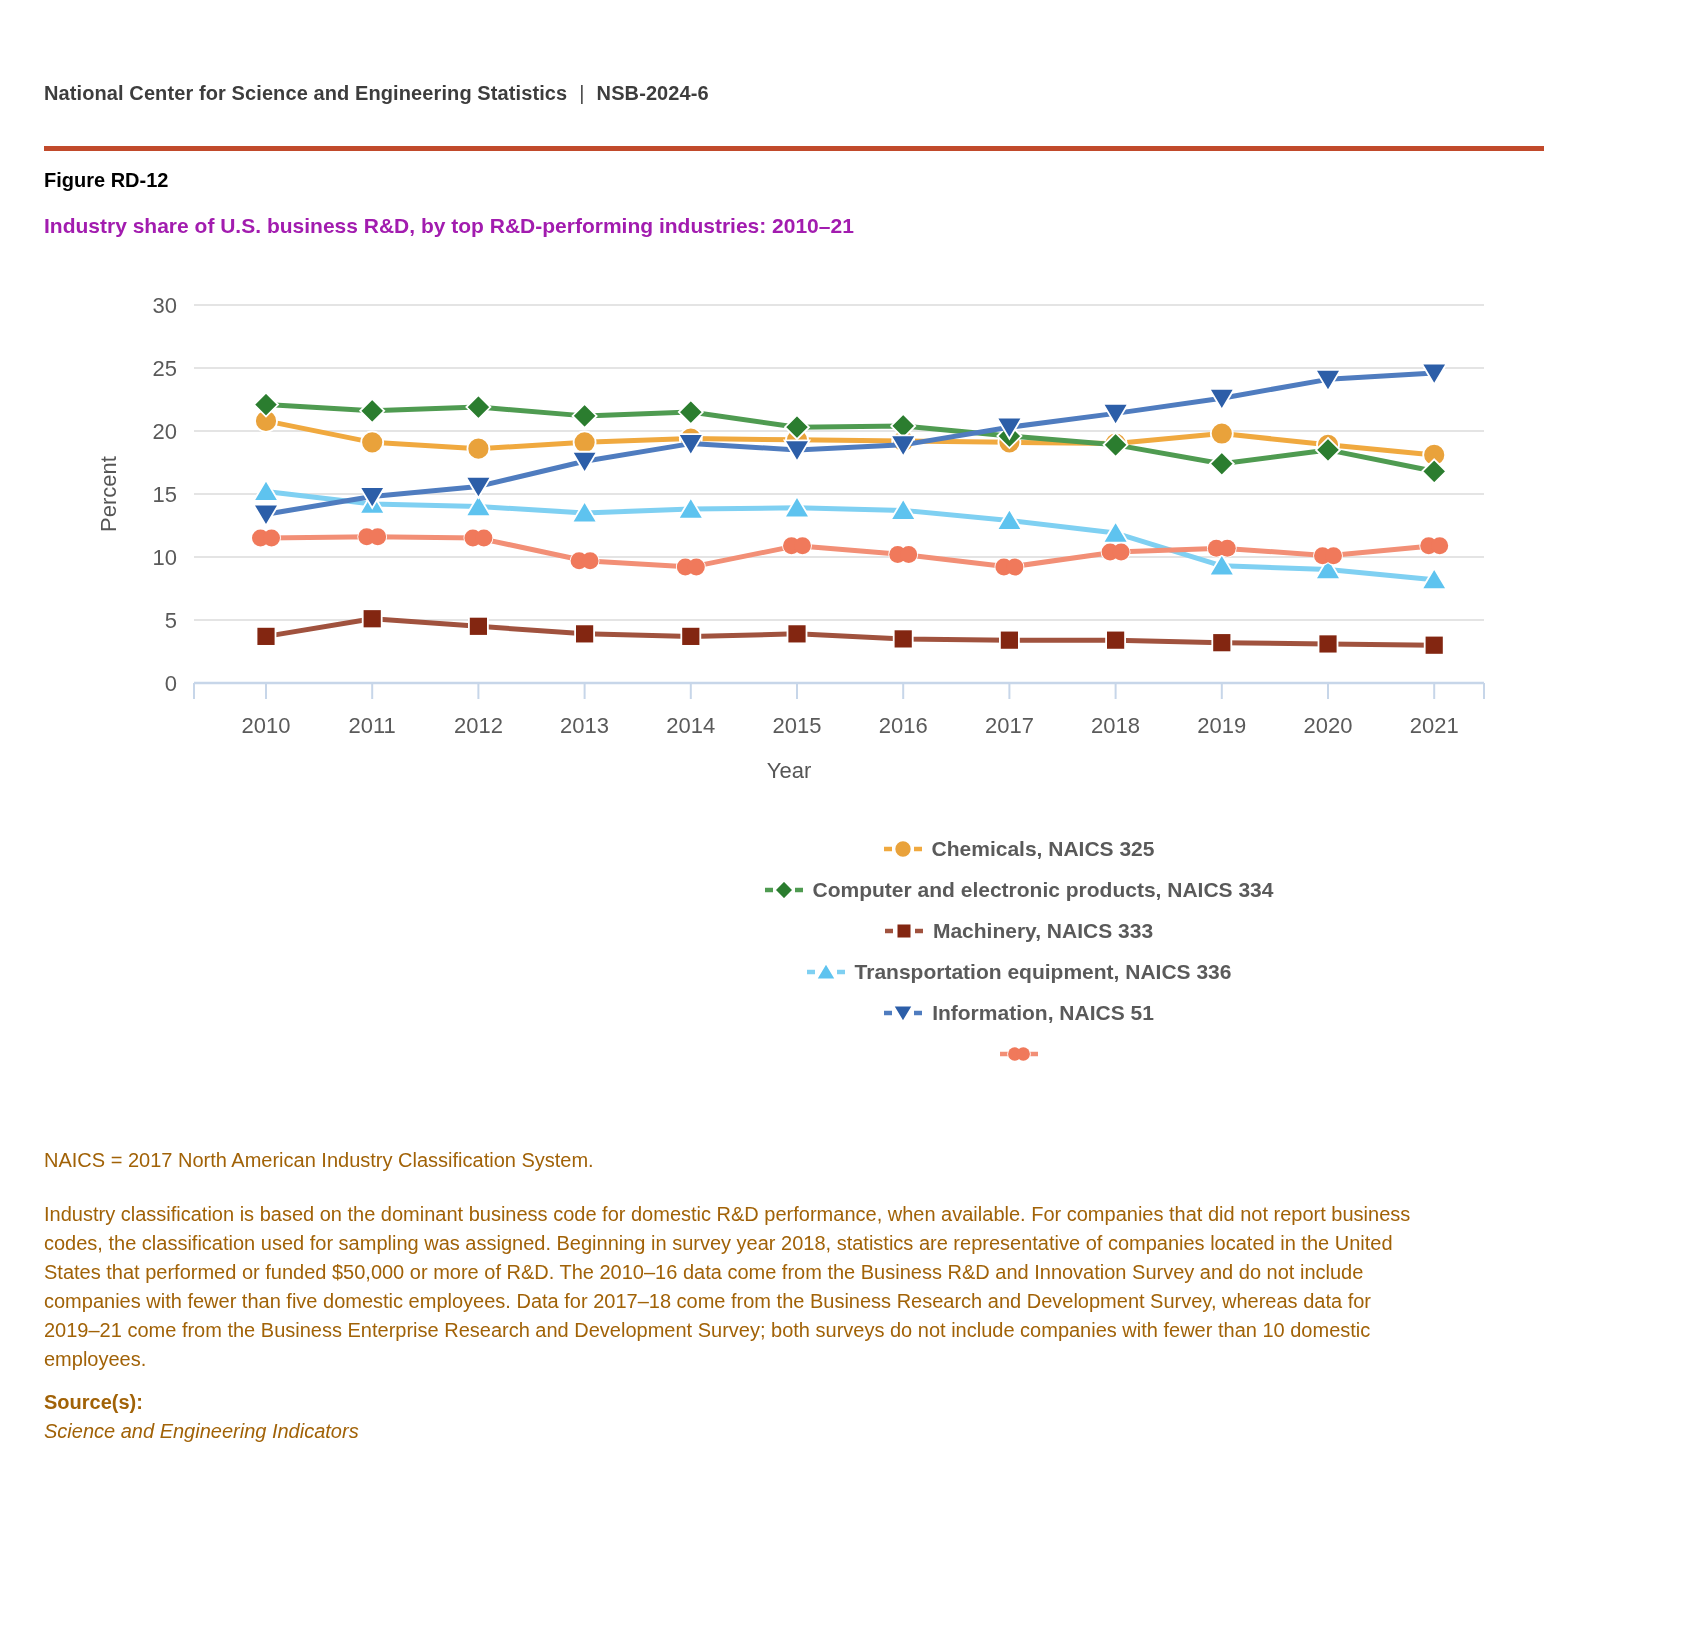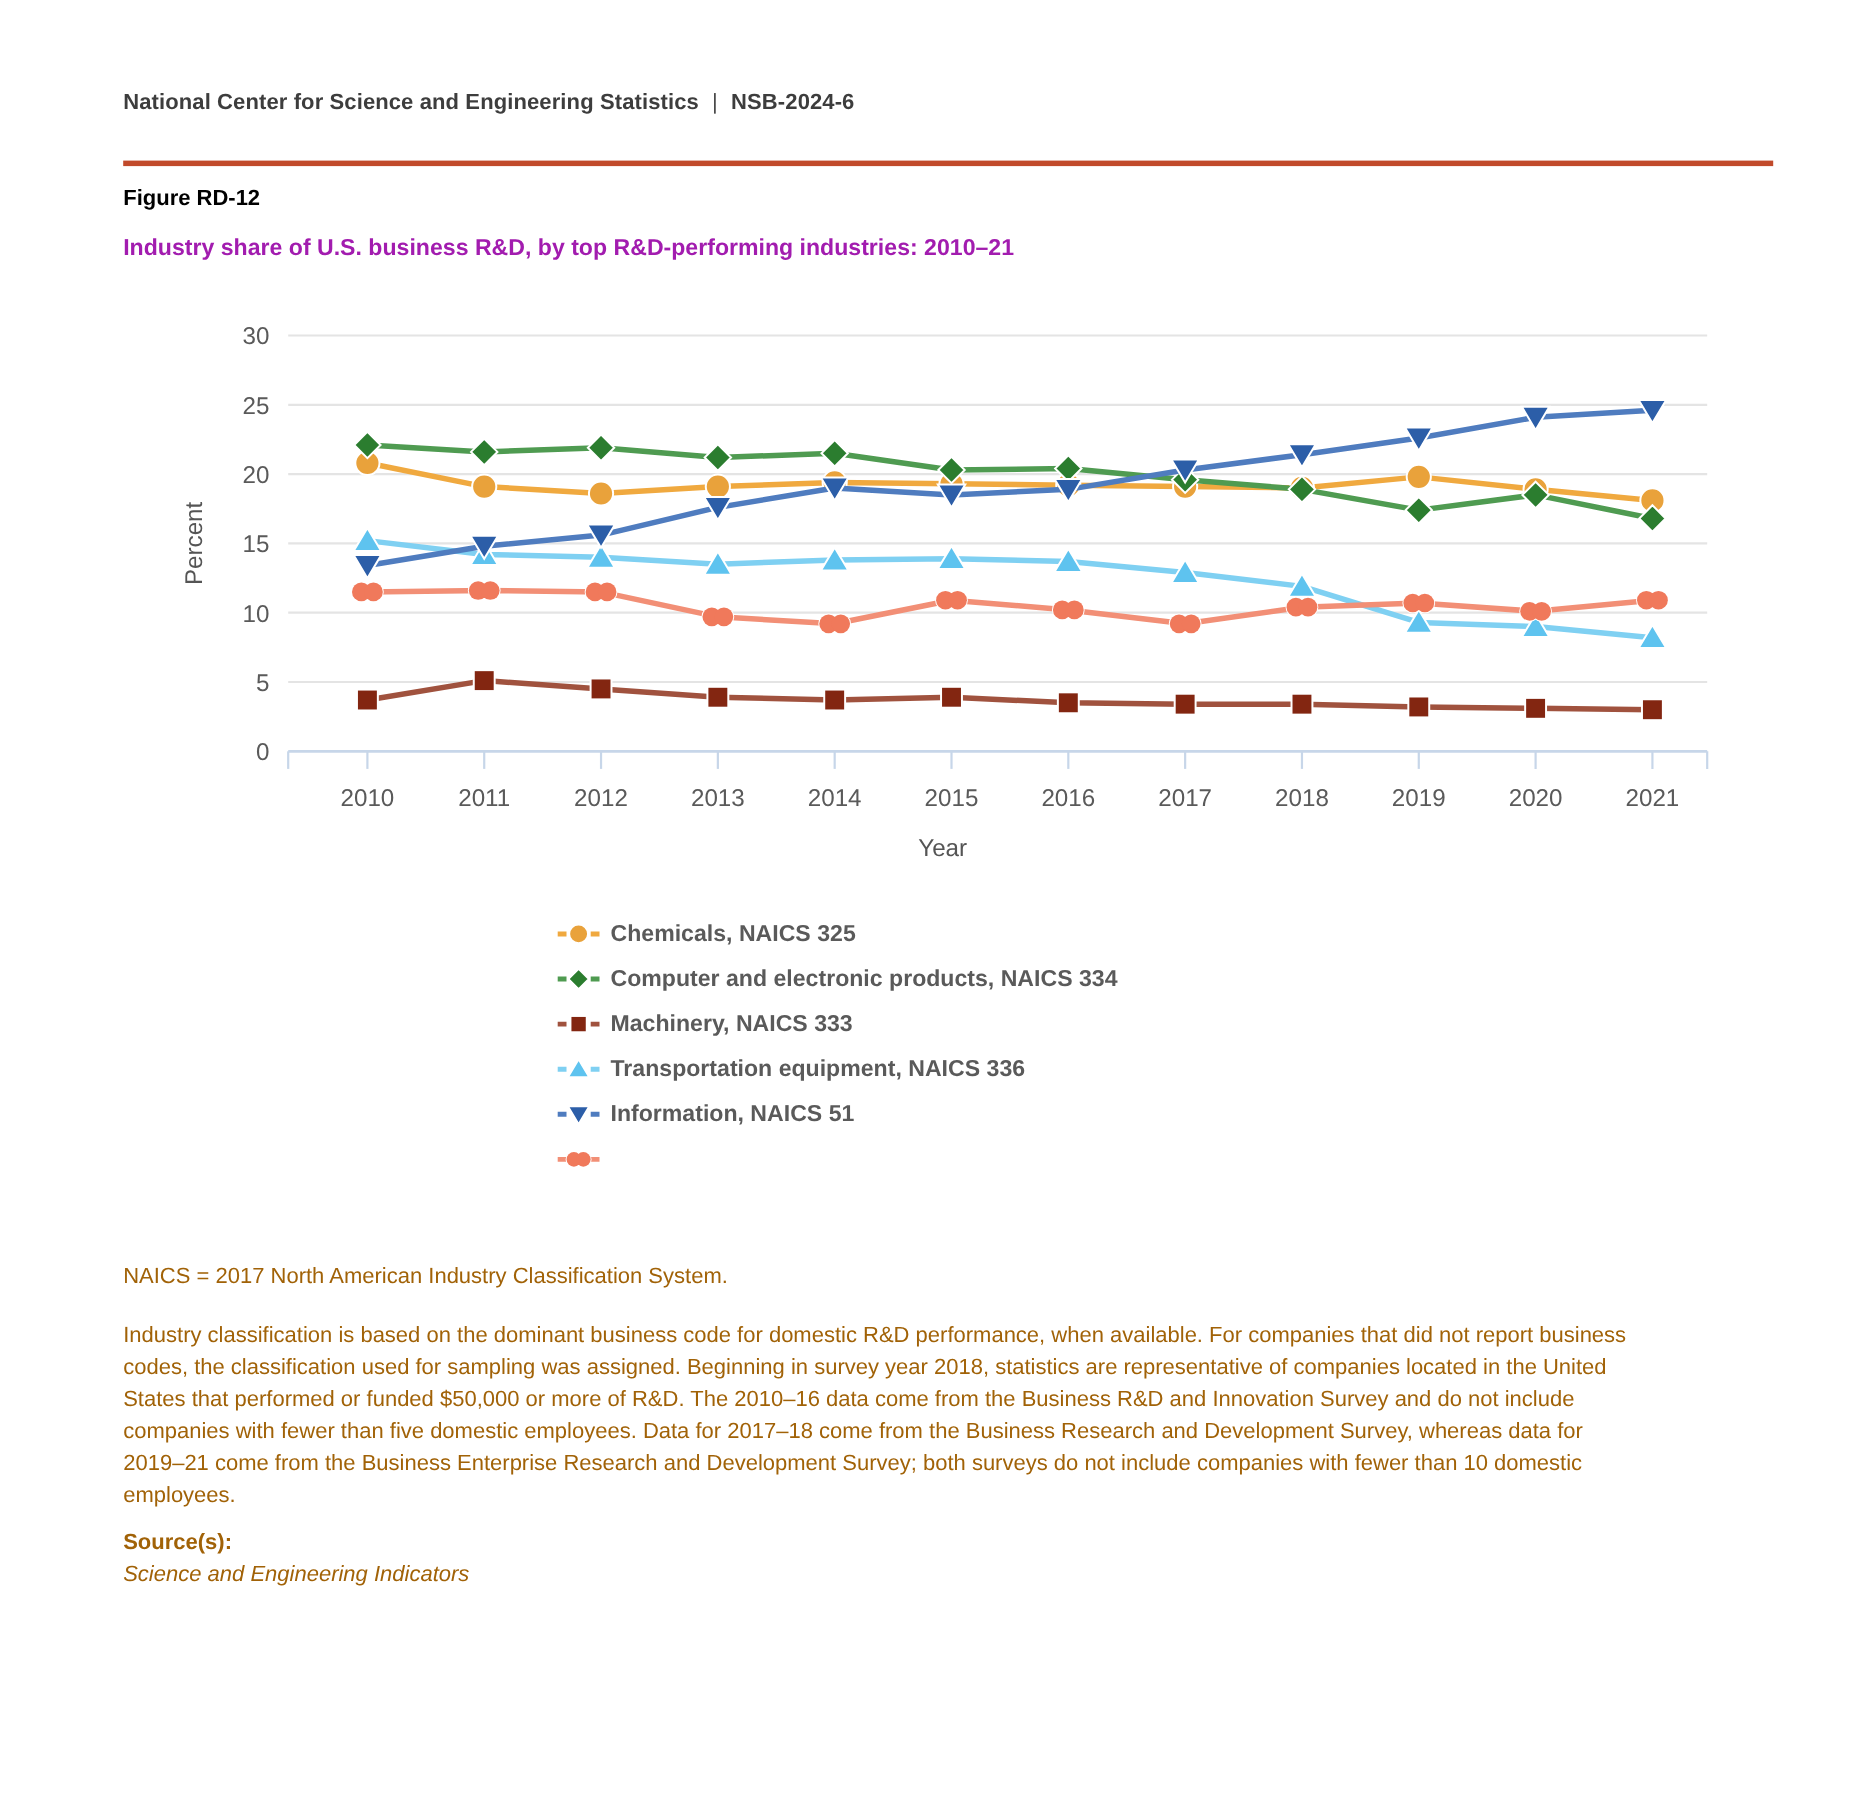--- a/index.html
+++ b/index.html
@@ -3,21 +3,21 @@
 <meta charset="utf-8">
 <style>
   * { margin:0; padding:0; box-sizing:border-box; }
   html,body { background:#ffffff; }
   .page {
     position:relative;
     width:1699px; height:1638px;
     background:#fff;
     font-family:"Liberation Sans","DejaVu Sans",sans-serif;
     color:#1b1b1b;
-    padding:82px 100px 0 112px;
+    padding:82px 100px 0 44px;
   }
   .doc-header {
     font-size:20px; font-weight:700; color:#3d3d3d;
     letter-spacing:0.1px;
   }
   .doc-header .sep { margin:0 12px; font-weight:400; color:#4a4a4a; }
   .rule {
     height:5px; width:1500px; background:#C14A2B;
     margin-top:41px; border:none;
   }
@@ -27,21 +27,21 @@
   .figure-title {
     margin-top:22px; font-size:21px; font-weight:700; color:#a21caf;
   }
   .chart-wrap { margin-top:33px; width:1500px; }
   #chart-svg { display:block; }
   .legend {
     margin-left:394px; margin-top:44px;
     list-style:none;
   }
   .legend-row {
-    display:flex; align-items:center; height:27px; margin-bottom:14px;
+    display:flex; align-items:center; height:27px; margin-bottom:14px;justify-content:center;
   }
   .legend-row svg { flex:0 0 auto; }
   .legend-label {
     margin-left:9px;
     font-size:21px; font-weight:700; color:#5A5A5A;
   }
   .footnotes { margin-top:79px; width:1385px; font-size:20px; line-height:29px; color:#a16207; }
   .fn-abbr { margin-bottom:25px; }
   .fn-heading { font-weight:700; }
   .fn-para { margin-bottom:14px; }

